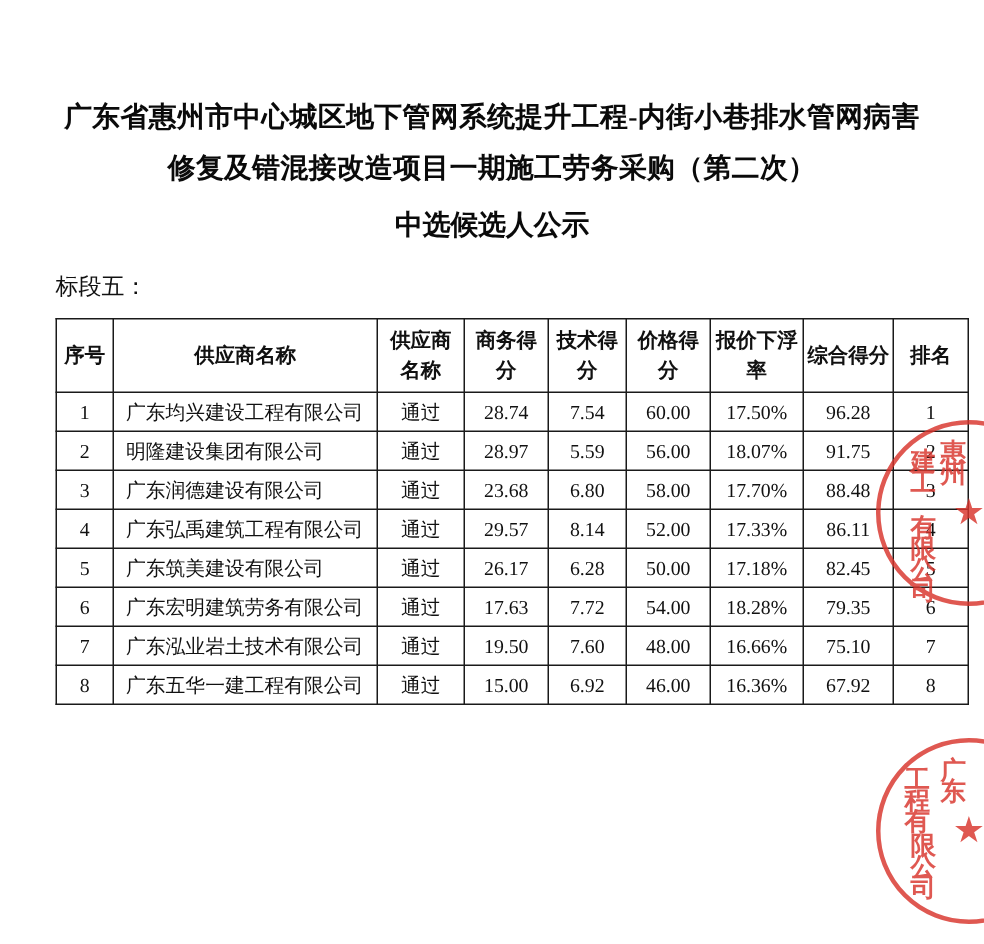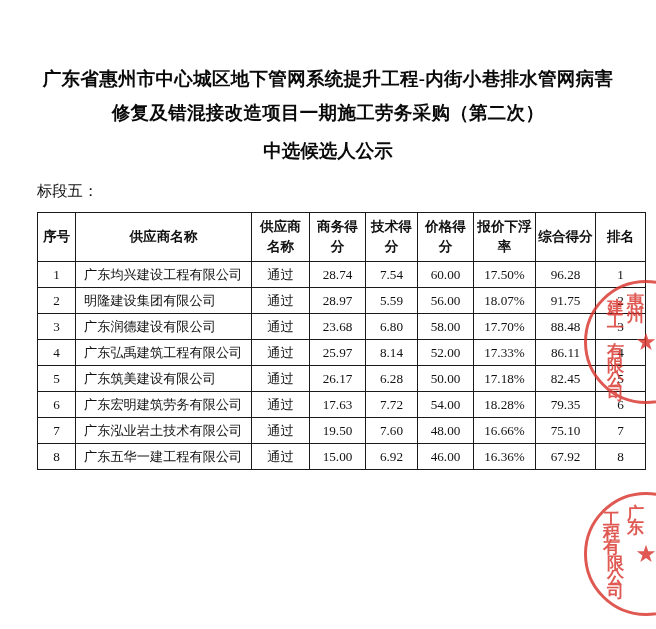--- a/index.html
+++ b/index.html
@@ -50,21 +50,20 @@
   }
   .body-text .indent {
     display: inline-block;
     width: 32px;
   }
   .section-label {
     margin-top: 12px;
     font-size: 15.3px;
     line-height: 24px;
     color: #111111;
-    font-family: Liberation Mono, monospace;
   }
   table.bid-table {
     margin-top: 8px;
     border-collapse: collapse;
     width: 100%;
     table-layout: fixed;
     font-size: 13.2px;
   }
   table.bid-table th,
   table.bid-table td {
@@ -213,21 +212,21 @@
         <td>6.80</td>
         <td>58.00</td>
         <td>17.70%</td>
         <td>88.48</td>
         <td>3</td>
       </tr>
       <tr>
         <td>4</td>
         <td class="supplier">广东弘禹建筑工程有限公司</td>
         <td>通过</td>
-        <td>25.97</td>
+        <td>29.57</td>
         <td>8.14</td>
         <td>52.00</td>
         <td>17.33%</td>
         <td>86.11</td>
         <td>4</td>
       </tr>
       <tr>
         <td>5</td>
         <td class="supplier">广东筑美建设有限公司</td>
         <td>通过</td>

